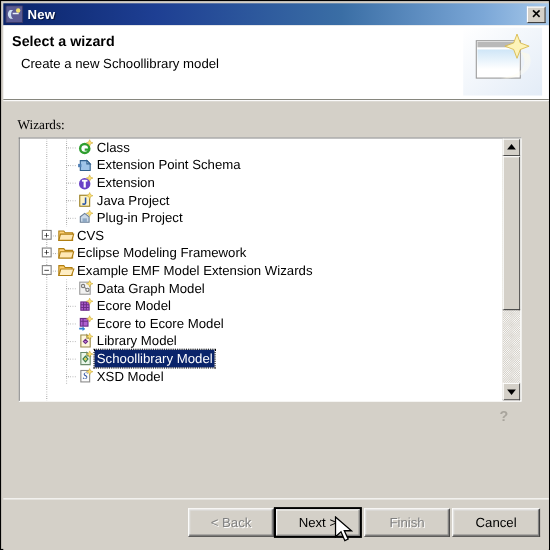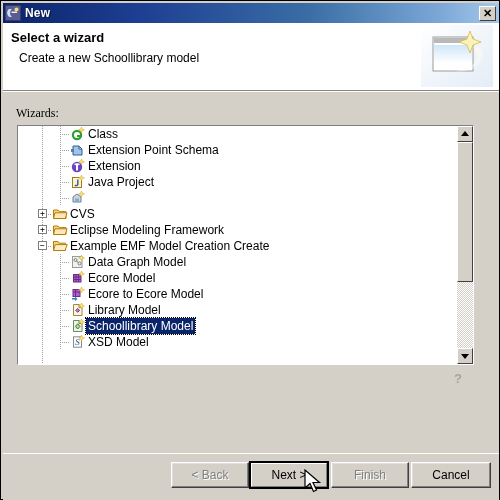--- a/index.html
+++ b/index.html
@@ -284,20 +284,21 @@
           </div>
           <div class="row" style="height: 16px;">
             <div class="dots-h" style="left: 42px; width: 10px; top: 8px;"></div>
             <div class="dots-v" style="left: 42px; top: 0px; height: 16px;"></div>
             <div class="ico" style="left: 52px; top: 0px;"><svg width="16" height="16" viewBox="0 0 16 16">
                 <path d="M3 7 L7 4 L11 7 L11 12 L3 12 Z" fill="#c9d8e8" stroke="#6b7f96"></path>
                 <rect x="5" y="8.5" width="4" height="3.5" fill="#8fa9c4"></rect>
                 <path d="M2 8 L7 4.5 L12 8" stroke="#5e7governed" fill="none"></path>
                 <path d="M11.5 1 L12.4 3.1 L14.5 3.9 L12.4 4.7 L11.5 6.8 L10.6 4.7 L8.5 3.9 L10.6 3.1 Z" fill="#ffe27a" stroke="#c8a72e" stroke-width="0.5"></path>
               </svg></div>
+            <div class="lbl" style="left: 70px;">Plug-in Project</div>
           </div>
           <div class="row" style="height: 16px;">
             <div class="dots-h" style="left: 28px; width: 6px; top: 8px;"></div>
             <div class="twisty" style="left: 20px; top: 3px;">+</div>
             <div class="ico" style="left: 34px; top: 0px;"><svg width="16" height="16" viewBox="0 0 16 16">
                 <path d="M1.5 4 L6 4 L7.2 5.6 L14 5.6 L14 12.5 L1.5 12.5 Z" fill="#ffd279" stroke="#b07f12"></path>
                 <path d="M3 6.8 L15 6.8 L13.3 12.5 L1.5 12.5 Z" fill="#ffe8b5" stroke="#b07f12"></path>
               </svg></div>
             <div class="lbl" style="left: 52px;">CVS</div>
           </div>
@@ -310,21 +311,21 @@
               </svg></div>
             <div class="lbl" style="left: 52px;">Eclipse Modeling Framework</div>
           </div>
           <div class="row" style="height: 16px;">
             <div class="dots-h" style="left: 28px; width: 6px; top: 8px;"></div>
             <div class="twisty" style="left: 20px; top: 3px;">−</div>
             <div class="ico" style="left: 34px; top: 0px;"><svg width="16" height="16" viewBox="0 0 16 16">
                 <path d="M1.5 3.5 L6 3.5 L7.2 5.2 L13.5 5.2 L13.5 12.5 L1.5 12.5 Z" fill="#ffcf6e" stroke="#b07f12"></path>
                 <path d="M3.3 6.6 L15.2 6.6 L13 12.5 L1.5 12.5 Z" fill="#ffeec4" stroke="#b07f12"></path>
               </svg></div>
-            <div class="lbl" style="left: 52px;">Example EMF Model Creation Create</div>
+            <div class="lbl" style="left: 52px;">Example EMF Model Extension Wizards</div>
           </div>
           <div class="row" style="height: 16px;">
             <div class="dots-h" style="left: 42px; width: 10px; top: 8px;"></div>
             <div class="dots-v" style="left: 42px; top: 0px; height: 16px;"></div>
             <div class="ico" style="left: 52px; top: 0px;"><svg width="16" height="16" viewBox="0 0 16 16">
                 <rect x="2.5" y="2.5" width="9.5" height="11" fill="#f2f2f2" stroke="#9a9a9a"></rect>
                 <circle cx="5.5" cy="6" r="1.5" fill="none" stroke="#7a7a7a"></circle>
                 <circle cx="9.5" cy="9.5" r="1.5" fill="none" stroke="#7a7a7a"></circle>
                 <line x1="6.6" y1="7" x2="8.5" y2="8.6" stroke="#7a7a7a"></line>
                 <path d="M11.5 1 L12.4 3.1 L14.5 3.9 L12.4 4.7 L11.5 6.8 L10.6 4.7 L8.5 3.9 L10.6 3.1 Z" fill="#ffe27a" stroke="#c8a72e" stroke-width="0.5"></path>

